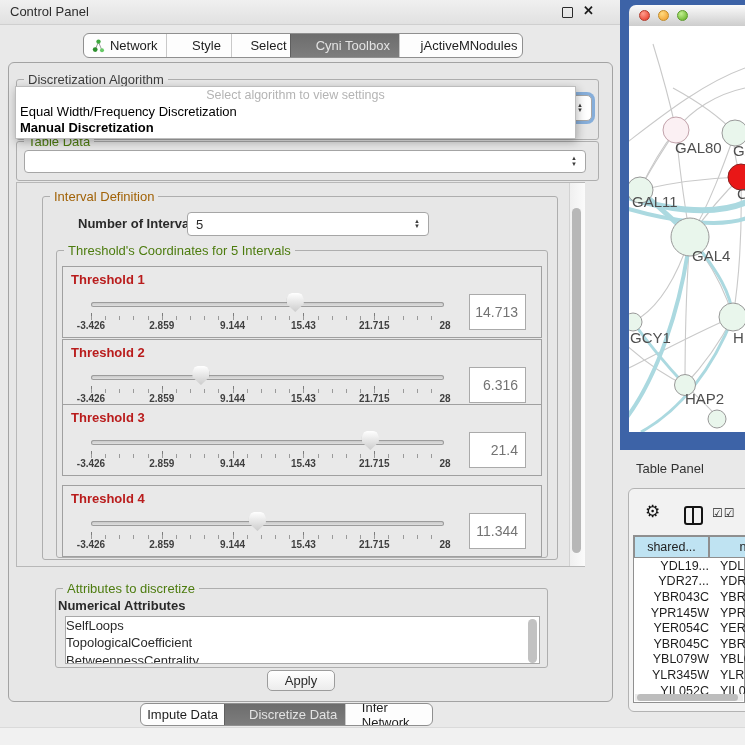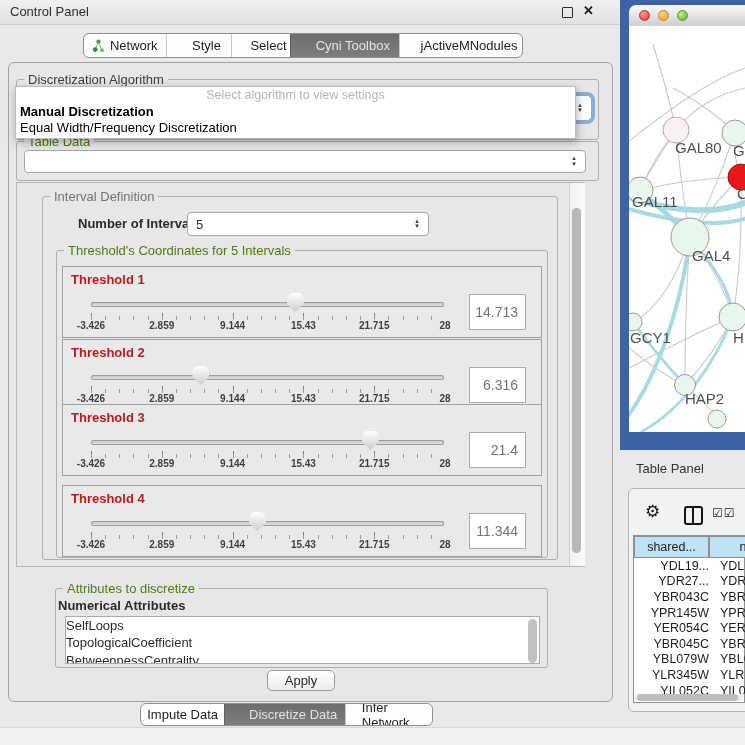--- a/index.html
+++ b/index.html
@@ -20,21 +20,21 @@
   .seg+.seg{border-left:1px solid #c9c9c9;padding-left:16px;}
   .seg.sel{background:linear-gradient(#6d6d6d,#7d7d7d);color:#e3e3e3;border-left:1px solid #5f5f5f;}
   .topTabs{left:83px;top:33px;width:440px;height:25px;}
   .bottomTabs{left:140px;top:703px;width:293px;height:23px;}
 
   
   .mainPanel{left:8px;top:62px;width:603px;height:638px;background:#e7e7e7;
              border:1.5px solid #a3a3a3;border-radius:6px;}
   .grp{position:absolute;border:1px solid #aeaeae;border-radius:3px;}
   .gtitle{position:absolute;top:-8px;left:7px;background:#e7e7e7;padding:0 4px;font-size:13px;white-space:nowrap;}
-  .c-dark{color:#3d3d3d;} .c-navy{color:#4d7c0f;} .c-green{color:#737373;} .c-blue{color:#4d7c0f;}
+  .c-dark{color:#3d3d3d;} .c-navy{color:#4d7c0f;} .c-green{color:#a16207;} .c-blue{color:#4d7c0f;}
 
   .combo{position:absolute;display:flex;align-items:center;background:#fff;border:1px solid #a6a6a6;
          border-radius:4px;font-size:13px;padding:0 8px;box-sizing:border-box;}
   .stepper{margin-left:auto;display:flex;flex-direction:column;align-items:center;
            font-size:6px;color:#3c3c3c;line-height:5.5px;}
   .focusring{box-shadow:0 0 0 3px rgba(110,160,215,.8);}
 
   
   .popup{left:15px;top:86px;width:559px;height:51px;background:#fff;border:1px solid #bdbdbd;
          box-shadow:1px 3px 9px rgba(0,0,0,.30);z-index:40;}
@@ -149,22 +149,22 @@
   </div>
   <div class="combo focusring" style="left:24px;top:95px;width:568px;height:26px;z-index:5;border-radius:5px">
     <span class="stepper">
       <span>▲</span>
         <span>▼</span>
     </span>
   </div>
 
   <div class="abs popup">
     <div class="prompt">Select algorithm to view settings</div>
+    <div class="opt">Equal Width/Frequency Discretization</div>
     <div class="opt b">Manual Discretization</div>
-    <div class="opt">Equal Width/Frequency Discretization</div>
   </div>
 
   <div class="abs grp" style="left:16px;top:141px;width:581px;height:38px">
     <span class="gtitle c-navy">Table Data</span>
   </div>
   <div class="combo" style="left:24px;top:150px;width:562px;height:23px">
     <span class="stepper">
       <span>▲</span>
         <span>▼</span>
     </span>

